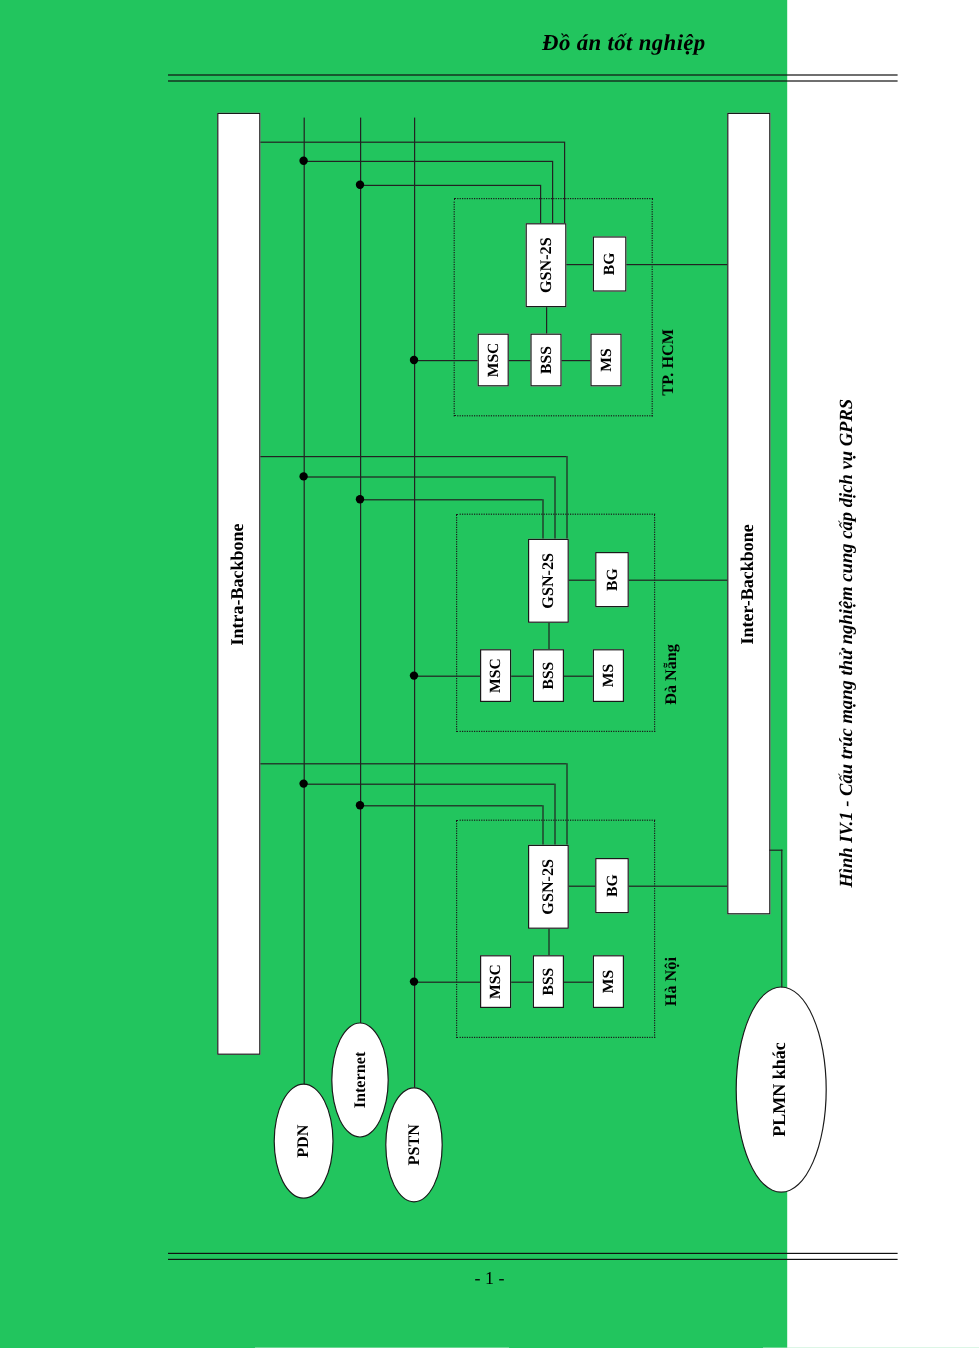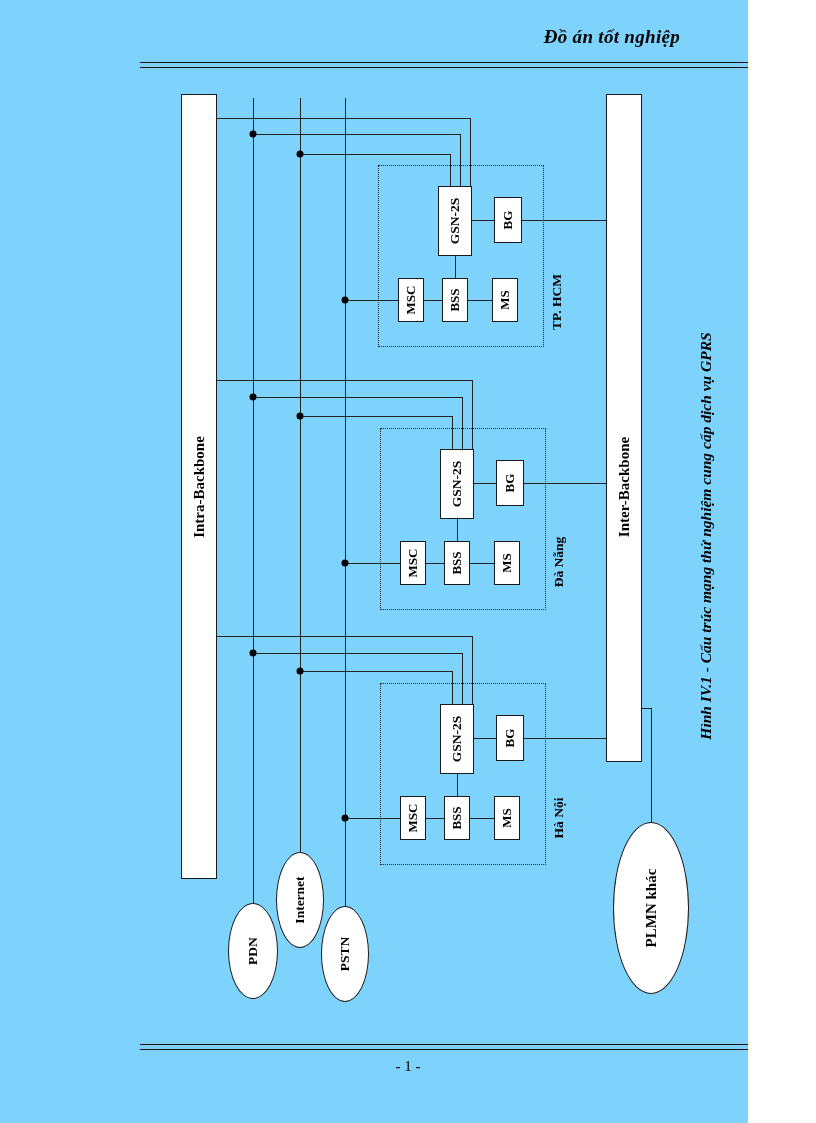--- a/index.html
+++ b/index.html
@@ -10,23 +10,23 @@
   body {
     width: 816px;
     height: 1123px;
     font-family: "Liberation Serif", "DejaVu Serif", serif;
     position: relative;
     overflow: hidden;
   }
   .page {
     position: absolute;
     left: 0; top: 0;
-    width: 748px;
+    width: 656px;
     height: 1123px;
-    background: #7dd3fc;
+    background: #22c55e;
   }
 
   
   .header-title {
     position: absolute;
     right: 68px;
     top: 26px;
     font-size: 19px;
     font-weight: bold;
     font-style: italic;

